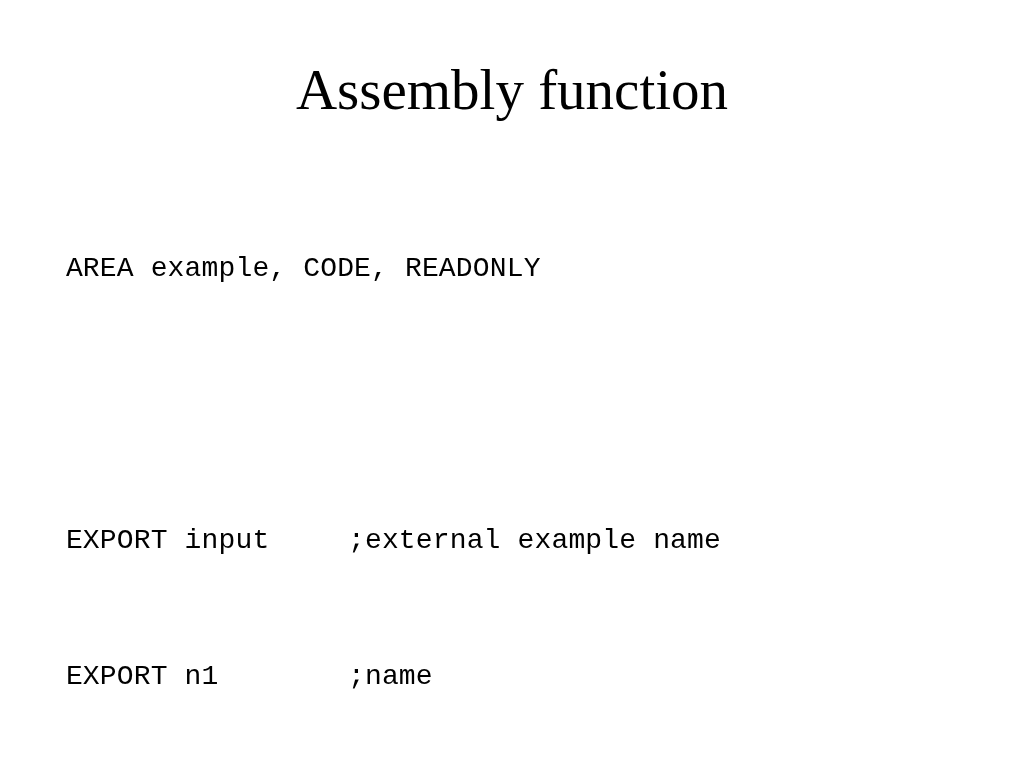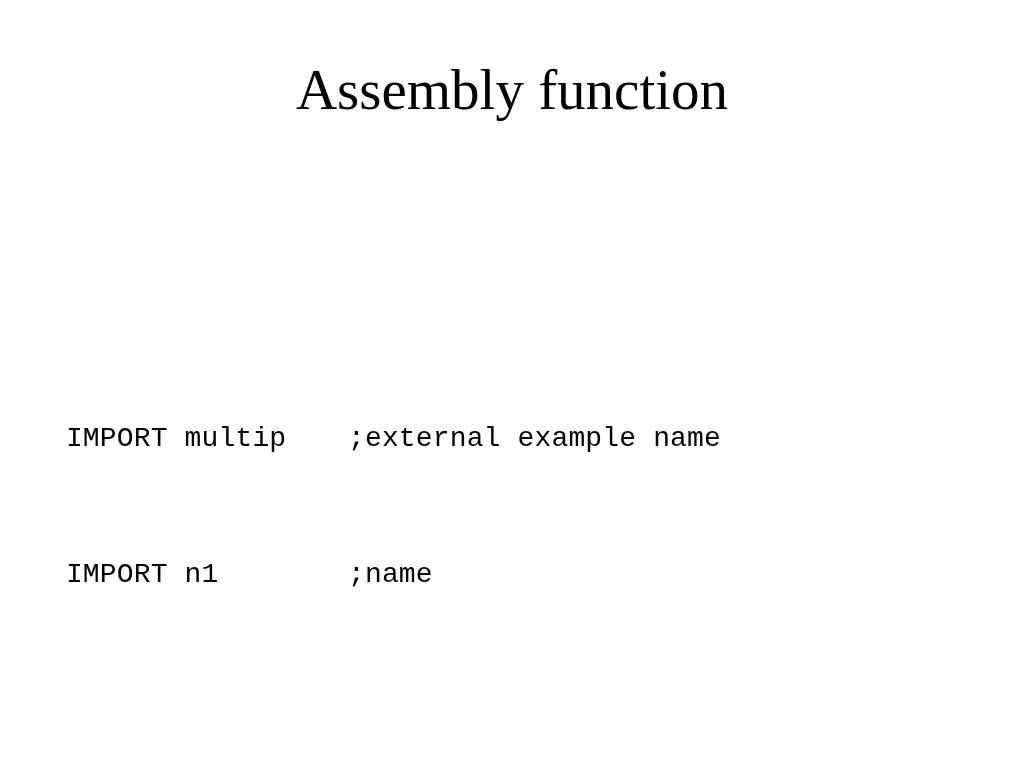--- a/index.html
+++ b/index.html
@@ -64,26 +64,27 @@
 </style>
 </head>
 <body>
 
 <div class="slide">
 
   <div class="slide-title">Assembly function</div>
 
   <div class="code-block">
 
+    <div class="code-line"><span class="mnemonic">  AREA example, CODE, READONLY</span><span class="comment"></span></div>
 
     <div class="code-line blank"><span class="mnemonic"></span><span class="comment"></span></div>
 
-    <div class="code-line"><span class="mnemonic">  IMPORT multip</span><span class="comment">;external example name</span></div>
+    <div class="code-line"><span class="mnemonic">  EXPORT input</span><span class="comment">;external example name</span></div>
 
-    <div class="code-line"><span class="mnemonic">  IMPORT n1</span><span class="comment">;name</span></div>
+    <div class="code-line"><span class="mnemonic">  EXPORT n1</span><span class="comment">;name</span></div>
 
     
 
     
 
     
 
     
 
     

